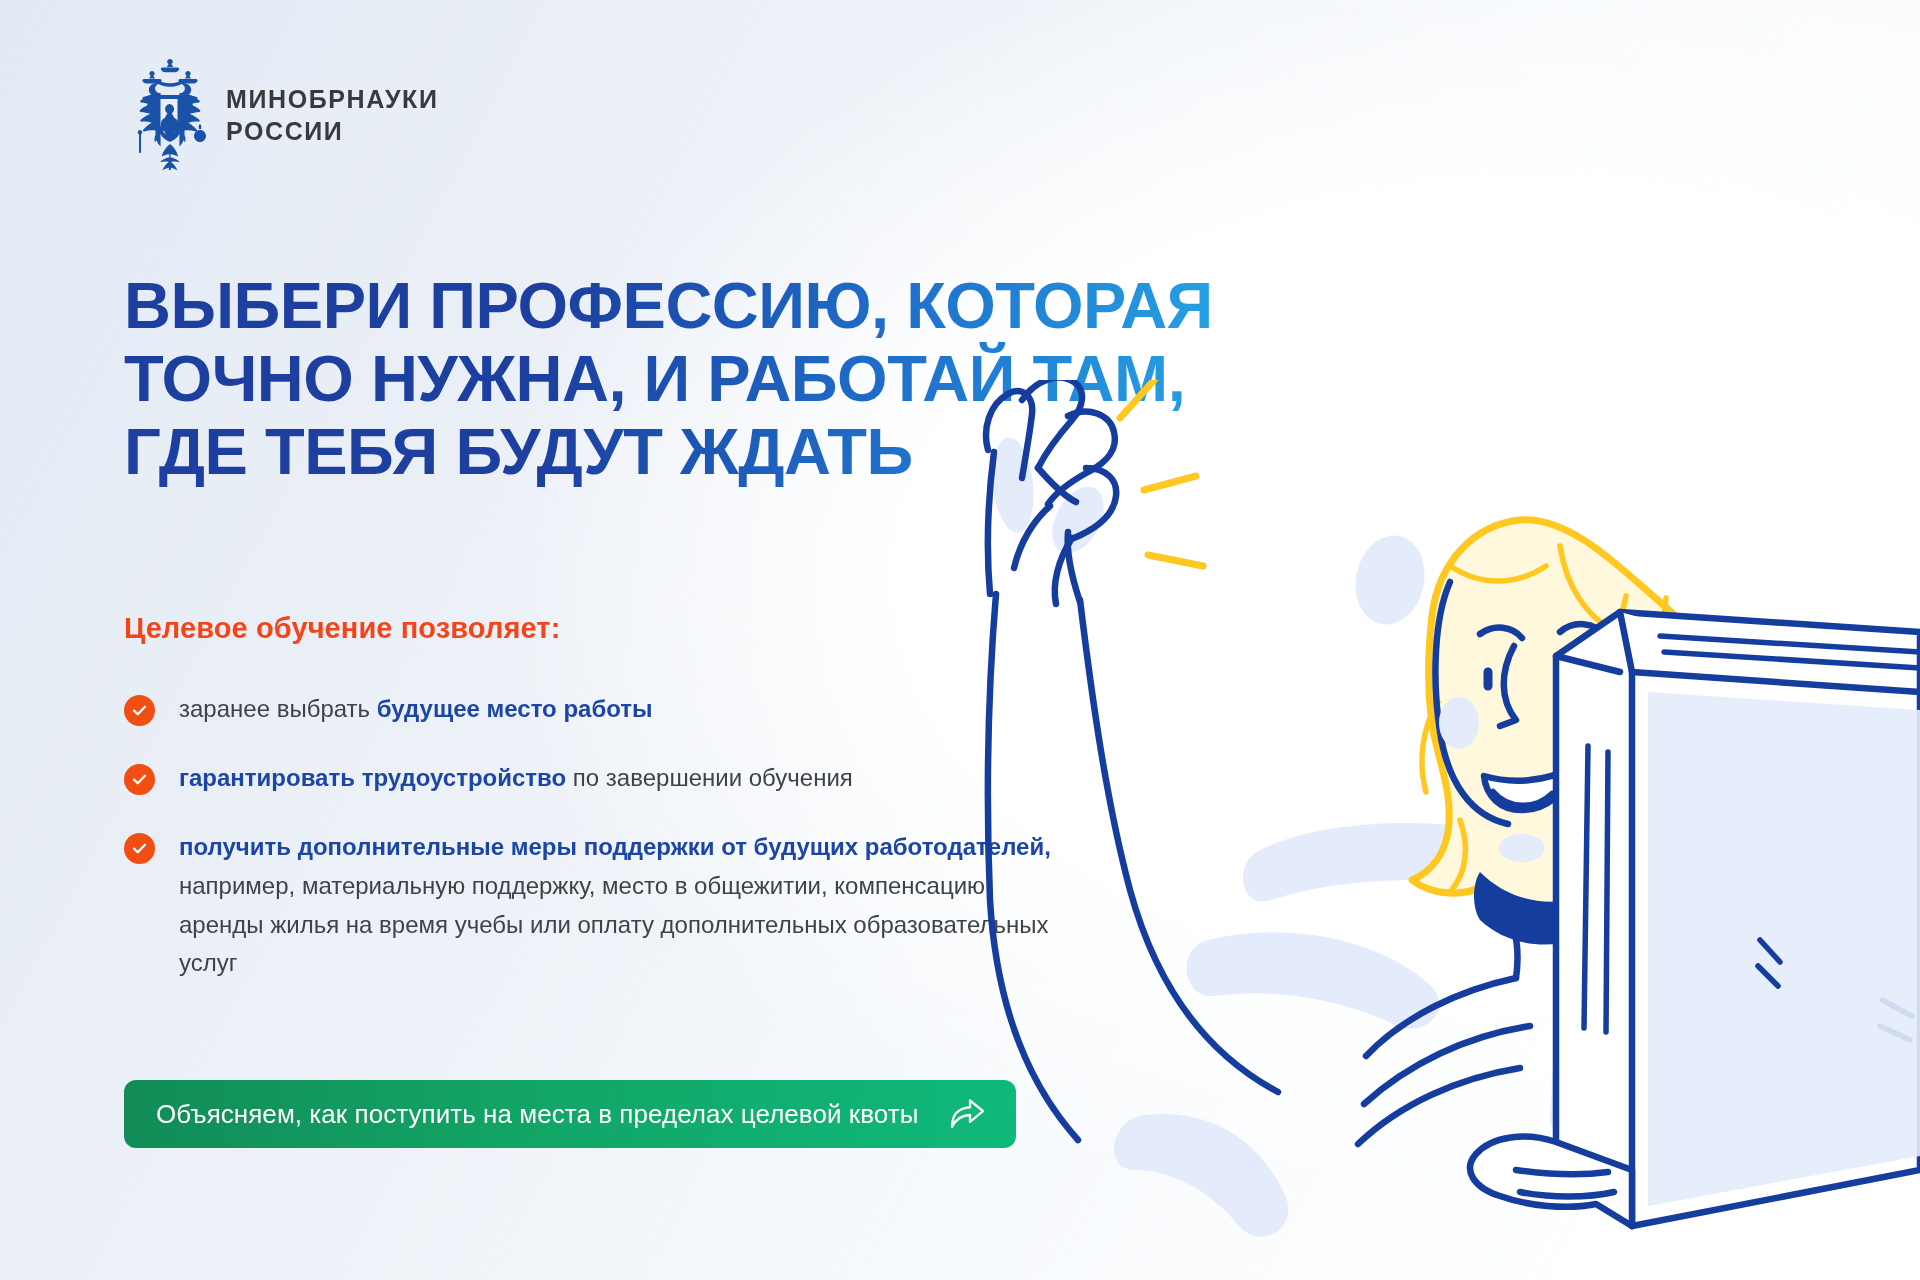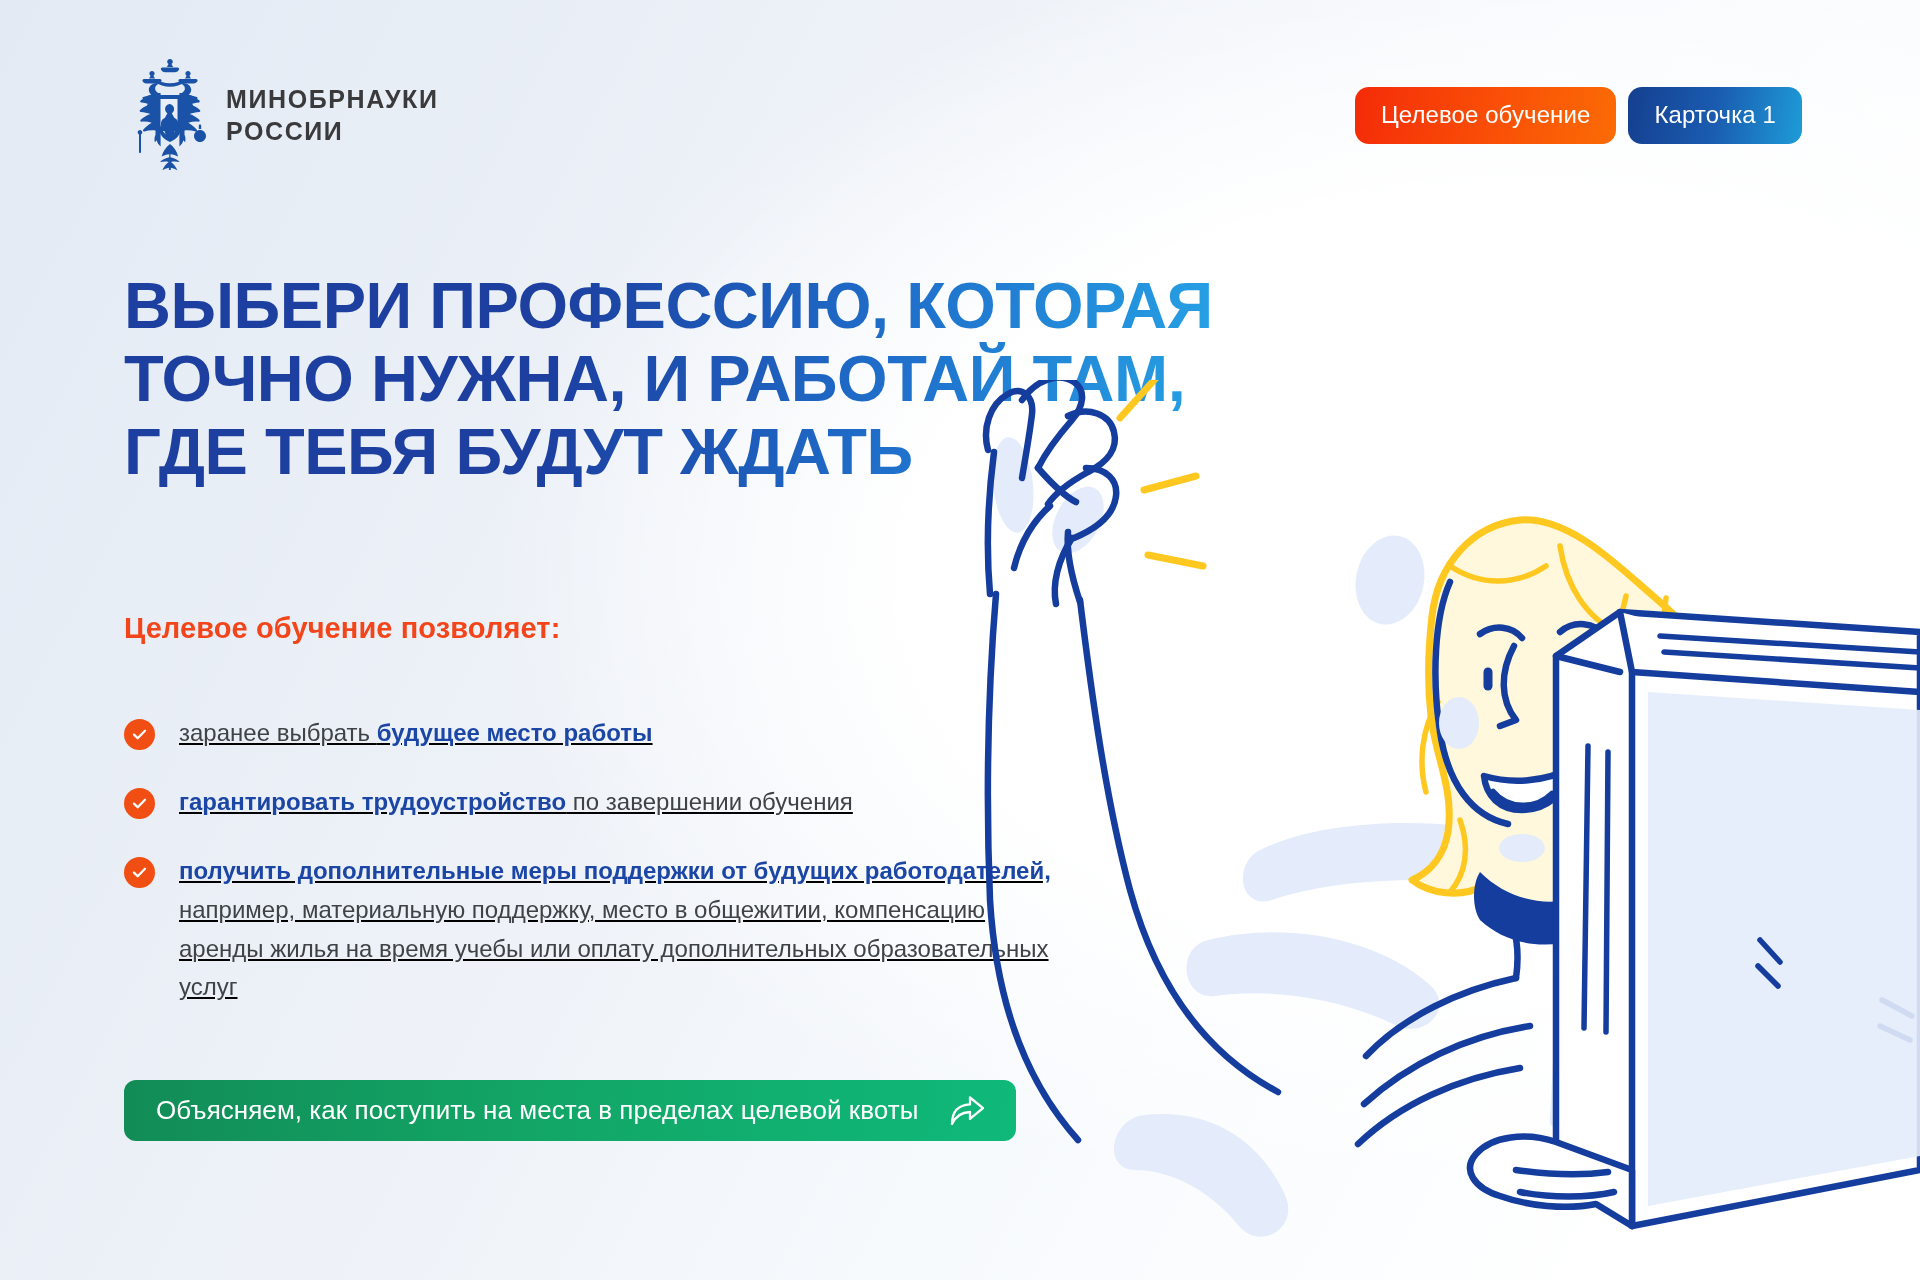--- a/index.html
+++ b/index.html
@@ -46,35 +46,35 @@
   }
   .headline .ln { display:block; }
 
   
   .subtitle {
     position:absolute; left:124px; top:612px;
     font-weight:700; font-size:29px; color:#f4451a; letter-spacing:0.1px;
   }
 
   
-  .bullets { position:absolute; left:124px; top:714px; width:950px;text-decoration:underline; }
+  .bullets { position:absolute; left:124px; top:690px; width:950px; }
   .bullet { display:flex; align-items:flex-start; gap:24px; margin-bottom:30px; }
   .check {
     flex:none; width:31px; height:31px; border-radius:50%;
     background:#f04e13; margin-top:5px;
     display:flex; align-items:center; justify-content:center;
   }
   .check svg { width:17px; height:17px; display:block; }
   .btxt { font-size:24px; line-height:1.62; color:#3f4346; max-width:900px; }
   .btxt b { color:#1b46a6; font-weight:700; }
 
   
   .cta {
     position:absolute; left:124px; top:1080px;
-    height:61px; border-radius:12px; padding:0 30px 0 32px;
+    height:68px; border-radius:12px; padding:0 30px 0 32px;
     background:linear-gradient(93deg,#128c57 0%, #12a566 45%, #0fb97a 100%);
     display:flex; align-items:center; gap:30px; cursor:pointer;
   }
   .cta-label { color:#fff; font-size:26px; letter-spacing:0.05px; white-space:nowrap; }
   .cta svg { width:38px; height:34px; display:block; flex:none; }
 
   
   .illus { position:absolute; right:0; bottom:0; width:960px; height:900px; pointer-events:none; }
   .illus svg { width:100%; height:100%; display:block; }
 </style>
@@ -116,24 +116,20 @@
         <g fill="#1a52a8">
 
           <path d="M45 48c2.8 0 5.1 2.3 5.1 5.1 0 1.8-.9 3.3-2.3 4.2l2.6 4.7c2.2.7 3.8 2.8 3.8 5.2v6.6c0 .6-.5 1.1-1.1 1.1h-2.3l-1.6 4.3c-1.1.7-2.3 1.3-3.6 1.8-1.3-.5-2.5-1.1-3.6-1.8l-1.6-4.3h-2.3c-.6 0-1.1-.5-1.1-1.1v-6.6c0-2.4 1.6-4.5 3.8-5.2l2.6-4.7c-1.4-.9-2.3-2.4-2.3-4.2 0-2.8 2.3-5.1 5.1-5.1z"></path>
         </g>
       </svg>
     </span>
     <span class="brand-text">МИНОБРНАУКИ
 РОССИИ</span>
   </div>
 
-  <div class="badges">
-    <span class="badge badge-orange">Целевое обучение</span>
-    <span class="badge badge-blue">Карточка 1</span>
-  </div>
 </div>
 
 <h1 class="headline">
   <span class="ln">ВЫБЕРИ ПРОФЕССИЮ, КОТОРАЯ</span>
   <span class="ln">ТОЧНО НУЖНА, И РАБОТАЙ ТАМ,</span>
   <span class="ln">ГДЕ ТЕБЯ БУДУТ ЖДАТЬ</span>
 </h1>
 
 <div class="subtitle">Целевое обучение позволяет:</div>
 

